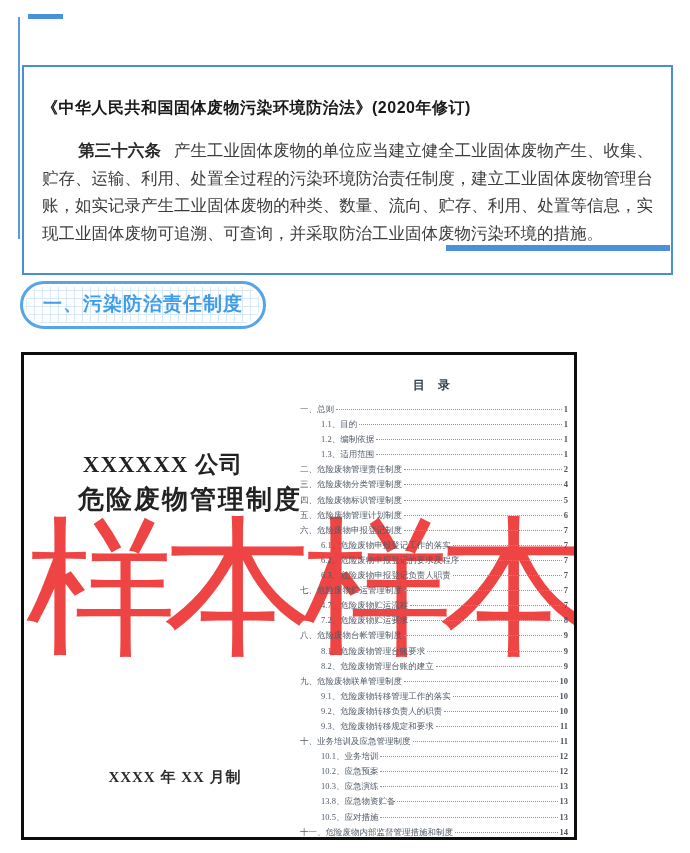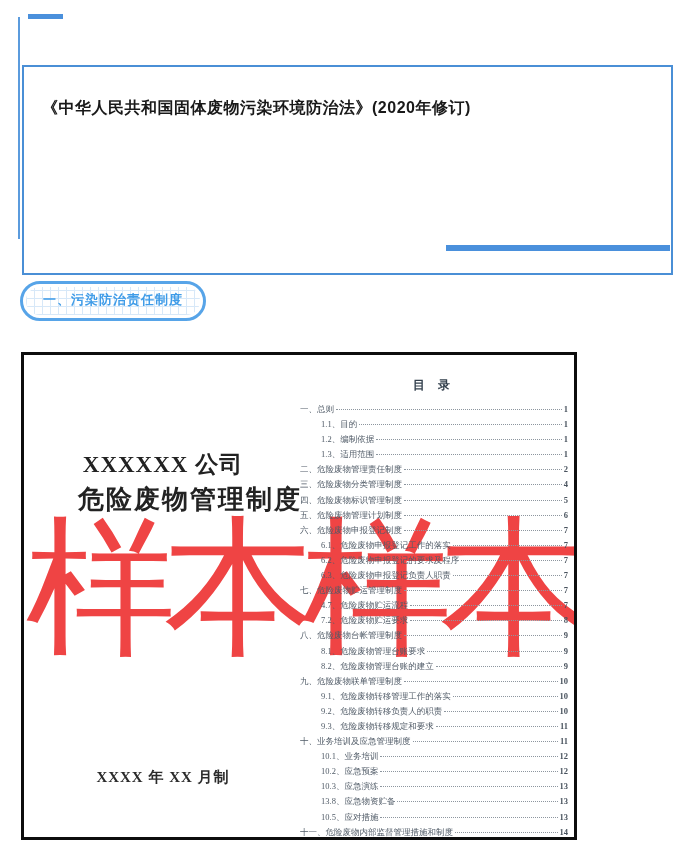--- a/index.html
+++ b/index.html
@@ -33,21 +33,21 @@
     position:absolute;left:20px;top:281px;display:inline-block;
     border:3px solid #57a4e8;border-radius:24px;background:#ffffff;padding:3px;
     box-sizing:border-box;
   }
   .badge-inner{
     border-radius:17px;padding:4px 17px 6px 17px;
     background:
       repeating-linear-gradient(0deg,#d7e8f8 0 1px,transparent 1px 8px),
       repeating-linear-gradient(90deg,#d7e8f8 0 1px,transparent 1px 8px),
       #ffffff;
-    font-size:13px;font-weight:bold;color:#3f9ce8;letter-spacing:1px;
+    font-size:19px;font-weight:bold;color:#3f9ce8;letter-spacing:1px;
   }
 
   
   .doc-frame{
     position:absolute;left:21px;top:352px;width:556px;height:488px;
     border:3px solid #0d0d0d;background:#ffffff;box-sizing:border-box;
     overflow:hidden;
   }
   .doc-inner{position:relative;width:550px;height:482px;font-family:"Liberation Serif",serif;}
   .watermark{
@@ -58,21 +58,21 @@
   .cover{position:absolute;left:0;top:0;width:278px;height:380px;z-index:1;text-align:center;}
   .cover-company{
     position:absolute;left:0;top:94px;width:100%;
     font-size:23px;font-weight:bold;color:#222;letter-spacing:1px;
   }
   .cover-title{
     position:absolute;left:0;top:127px;width:100%;
     font-size:26px;font-weight:bold;color:#222;letter-spacing:2px;text-align:right;
   }
   .cover-date{
-    position:absolute;left:0;top:413px;width:100%;
+    position:absolute;left:12px;top:413px;width:100%;
     font-size:15px;font-weight:bold;color:#2b2b2b;letter-spacing:1px;text-align:center;
   }
   .toc{position:absolute;left:276px;top:10px;width:268px;z-index:1;}
   .toc-title{
     text-align:center;font-size:12px;font-weight:bold;color:#33404d;
     letter-spacing:5px;margin:12px 0 10px 0;
   }
   .toc-list{width:100%;}
   .toc-row{
     display:flex;align-items:baseline;height:15.1px;
@@ -86,20 +86,21 @@
   .toc-page{color:#48525d;font-weight:bold;}
 </style>
 </head>
 <body>
 
 <div class="top-dash"></div>
 <div class="accent-vline"></div>
 
 <div class="law-box">
   <p class="law-title">《中华人民共和国固体废物污染环境防治法》(2020年修订)</p>
+  <p class="law-body"><span class="article-label">第三十六条</span><span>产生工业固体废物的单位应当建立健全工业固体废物产生、收集、贮存、运输、利用、处置全过程的污染环境防治责任制度，建立工业固体废物管理台账，如实记录产生工业固体废物的种类、数量、流向、贮存、利用、处置等信息，实现工业固体废物可追溯、可查询，并采取防治工业固体废物污染环境的措施。</span></p>
 </div>
 <div class="bottom-bar"></div>
 
 <div class="badge">
   <div class="badge-inner">一、污染防治责任制度</div>
 </div>
 
 <div class="doc-frame">
   <div class="doc-inner">
     <div class="watermark">样本样本</div>

